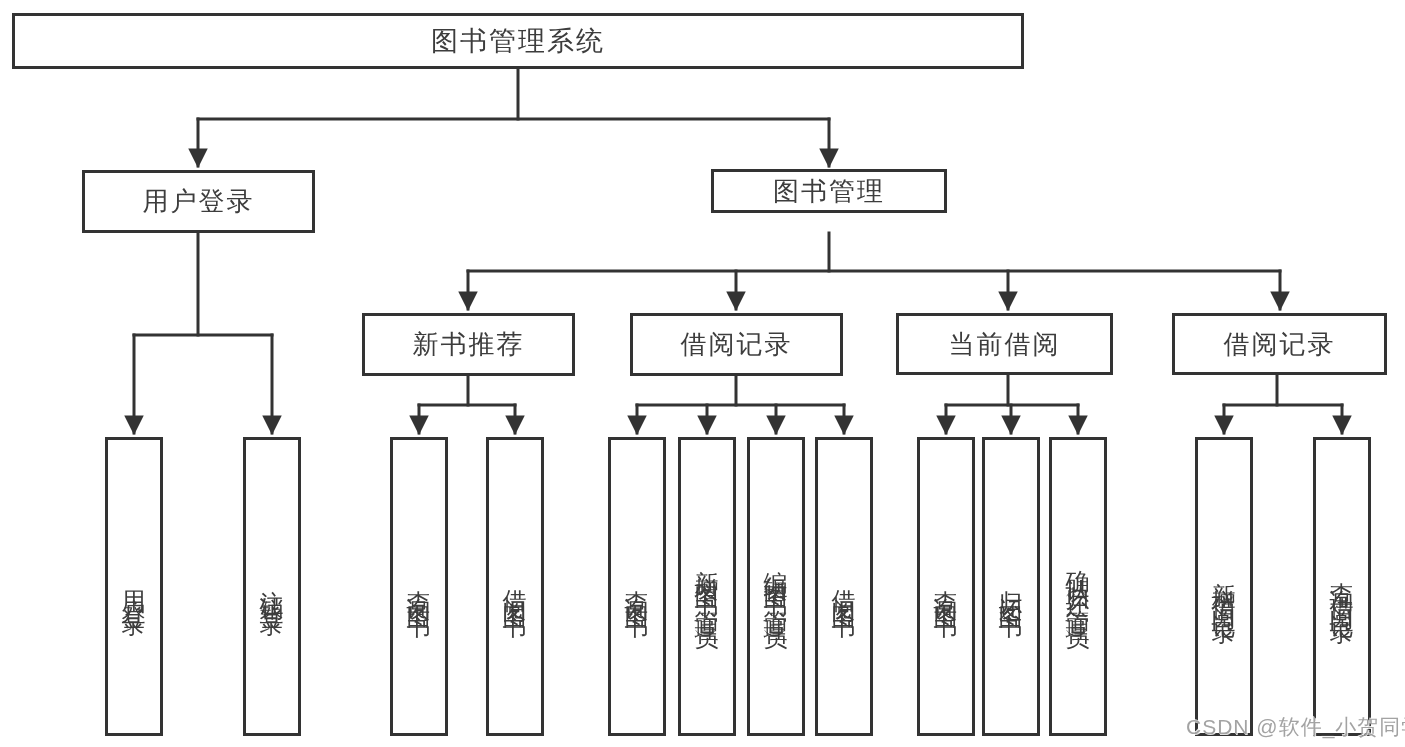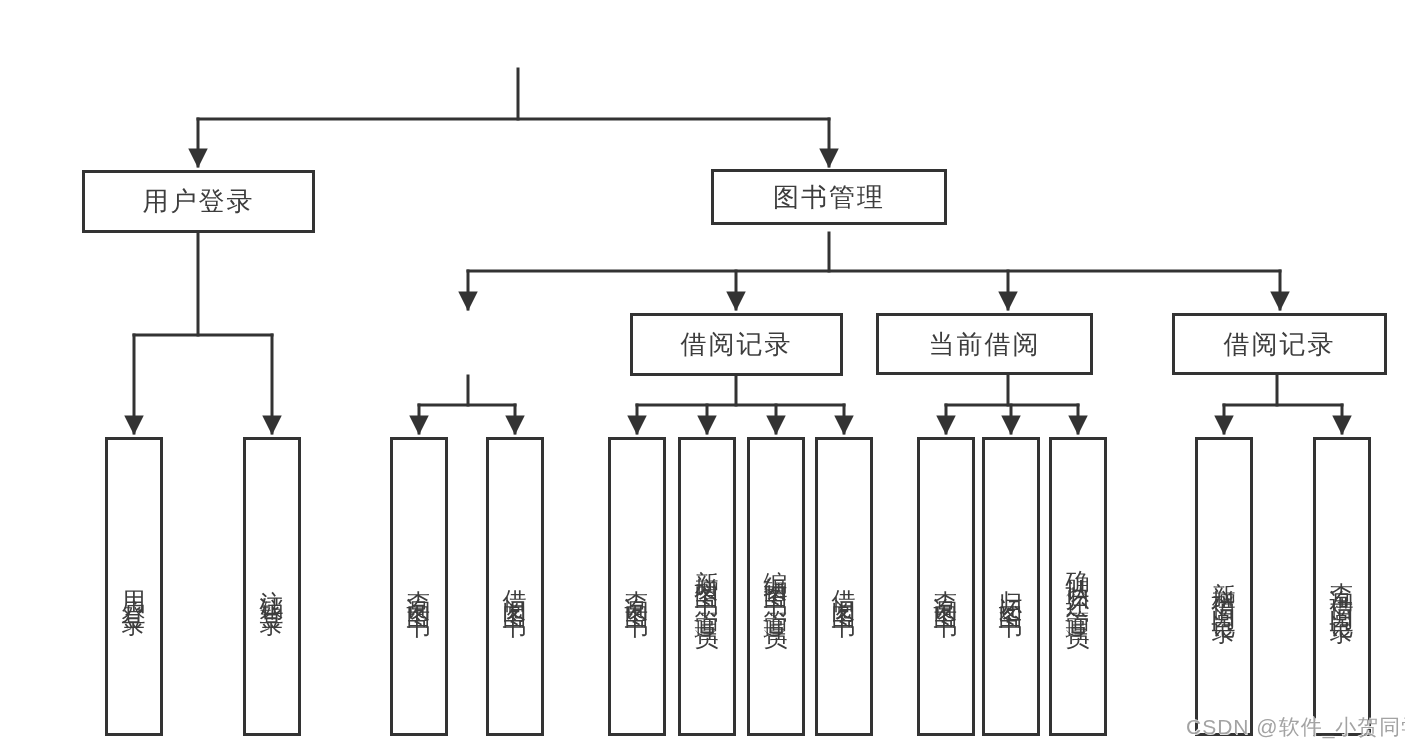--- a/index.html
+++ b/index.html
@@ -81,26 +81,28 @@
       </g>
       <g>
         <line x1="1277" y1="376" x2="1277" y2="405"></line>
         <line x1="1224" y1="405" x2="1342" y2="405"></line>
         <line x1="1224" y1="405" x2="1224" y2="433" marker-end="url(#arrow)"></line>
         <line x1="1342" y1="405" x2="1342" y2="433" marker-end="url(#arrow)"></line>
       </g>
     </g>
   </svg>
 
+  <div class="box h root" style="left:12px;top:13px;width:1012px;height:56px;">图书管理系统</div>
 
   <div class="box h" style="left:82px;top:170px;width:233px;height:63px;">用户登录</div>
-  <div class="box h" style="left:711px;top:169px;width:236px;height:56px;">图书管理</div>
+  <div class="box h" style="left:711px;top:169px;width:236px;height:44px;">图书管理</div>
 
+  <div class="box h" style="left:362px;top:313px;width:213px;height:63px;">新书推荐</div>
   <div class="box h" style="left:630px;top:313px;width:213px;height:63px;">借阅记录</div>
-  <div class="box h" style="left:876px;top:313px;width:217px;height:62px;">当前借阅</div>
+  <div class="box h" style="left:896px;top:313px;width:217px;height:62px;">当前借阅</div>
   <div class="box h" style="left:1172px;top:313px;width:215px;height:62px;">借阅记录</div>
 
   <div class="box v" style="left:105px;top:437px;width:58px;height:299px;">用户登录</div>
   <div class="box v" style="left:243px;top:437px;width:58px;height:299px;">注销登录</div>
 
   <div class="box v" style="left:390px;top:437px;width:58px;height:299px;">查询图书</div>
   <div class="box v" style="left:486px;top:437px;width:58px;height:299px;">借阅图书</div>
 
   <div class="box v" style="left:608px;top:437px;width:58px;height:299px;">查询图书</div>
   <div class="box v" style="left:678px;top:437px;width:58px;height:299px;">新增图书（管理员）</div>

